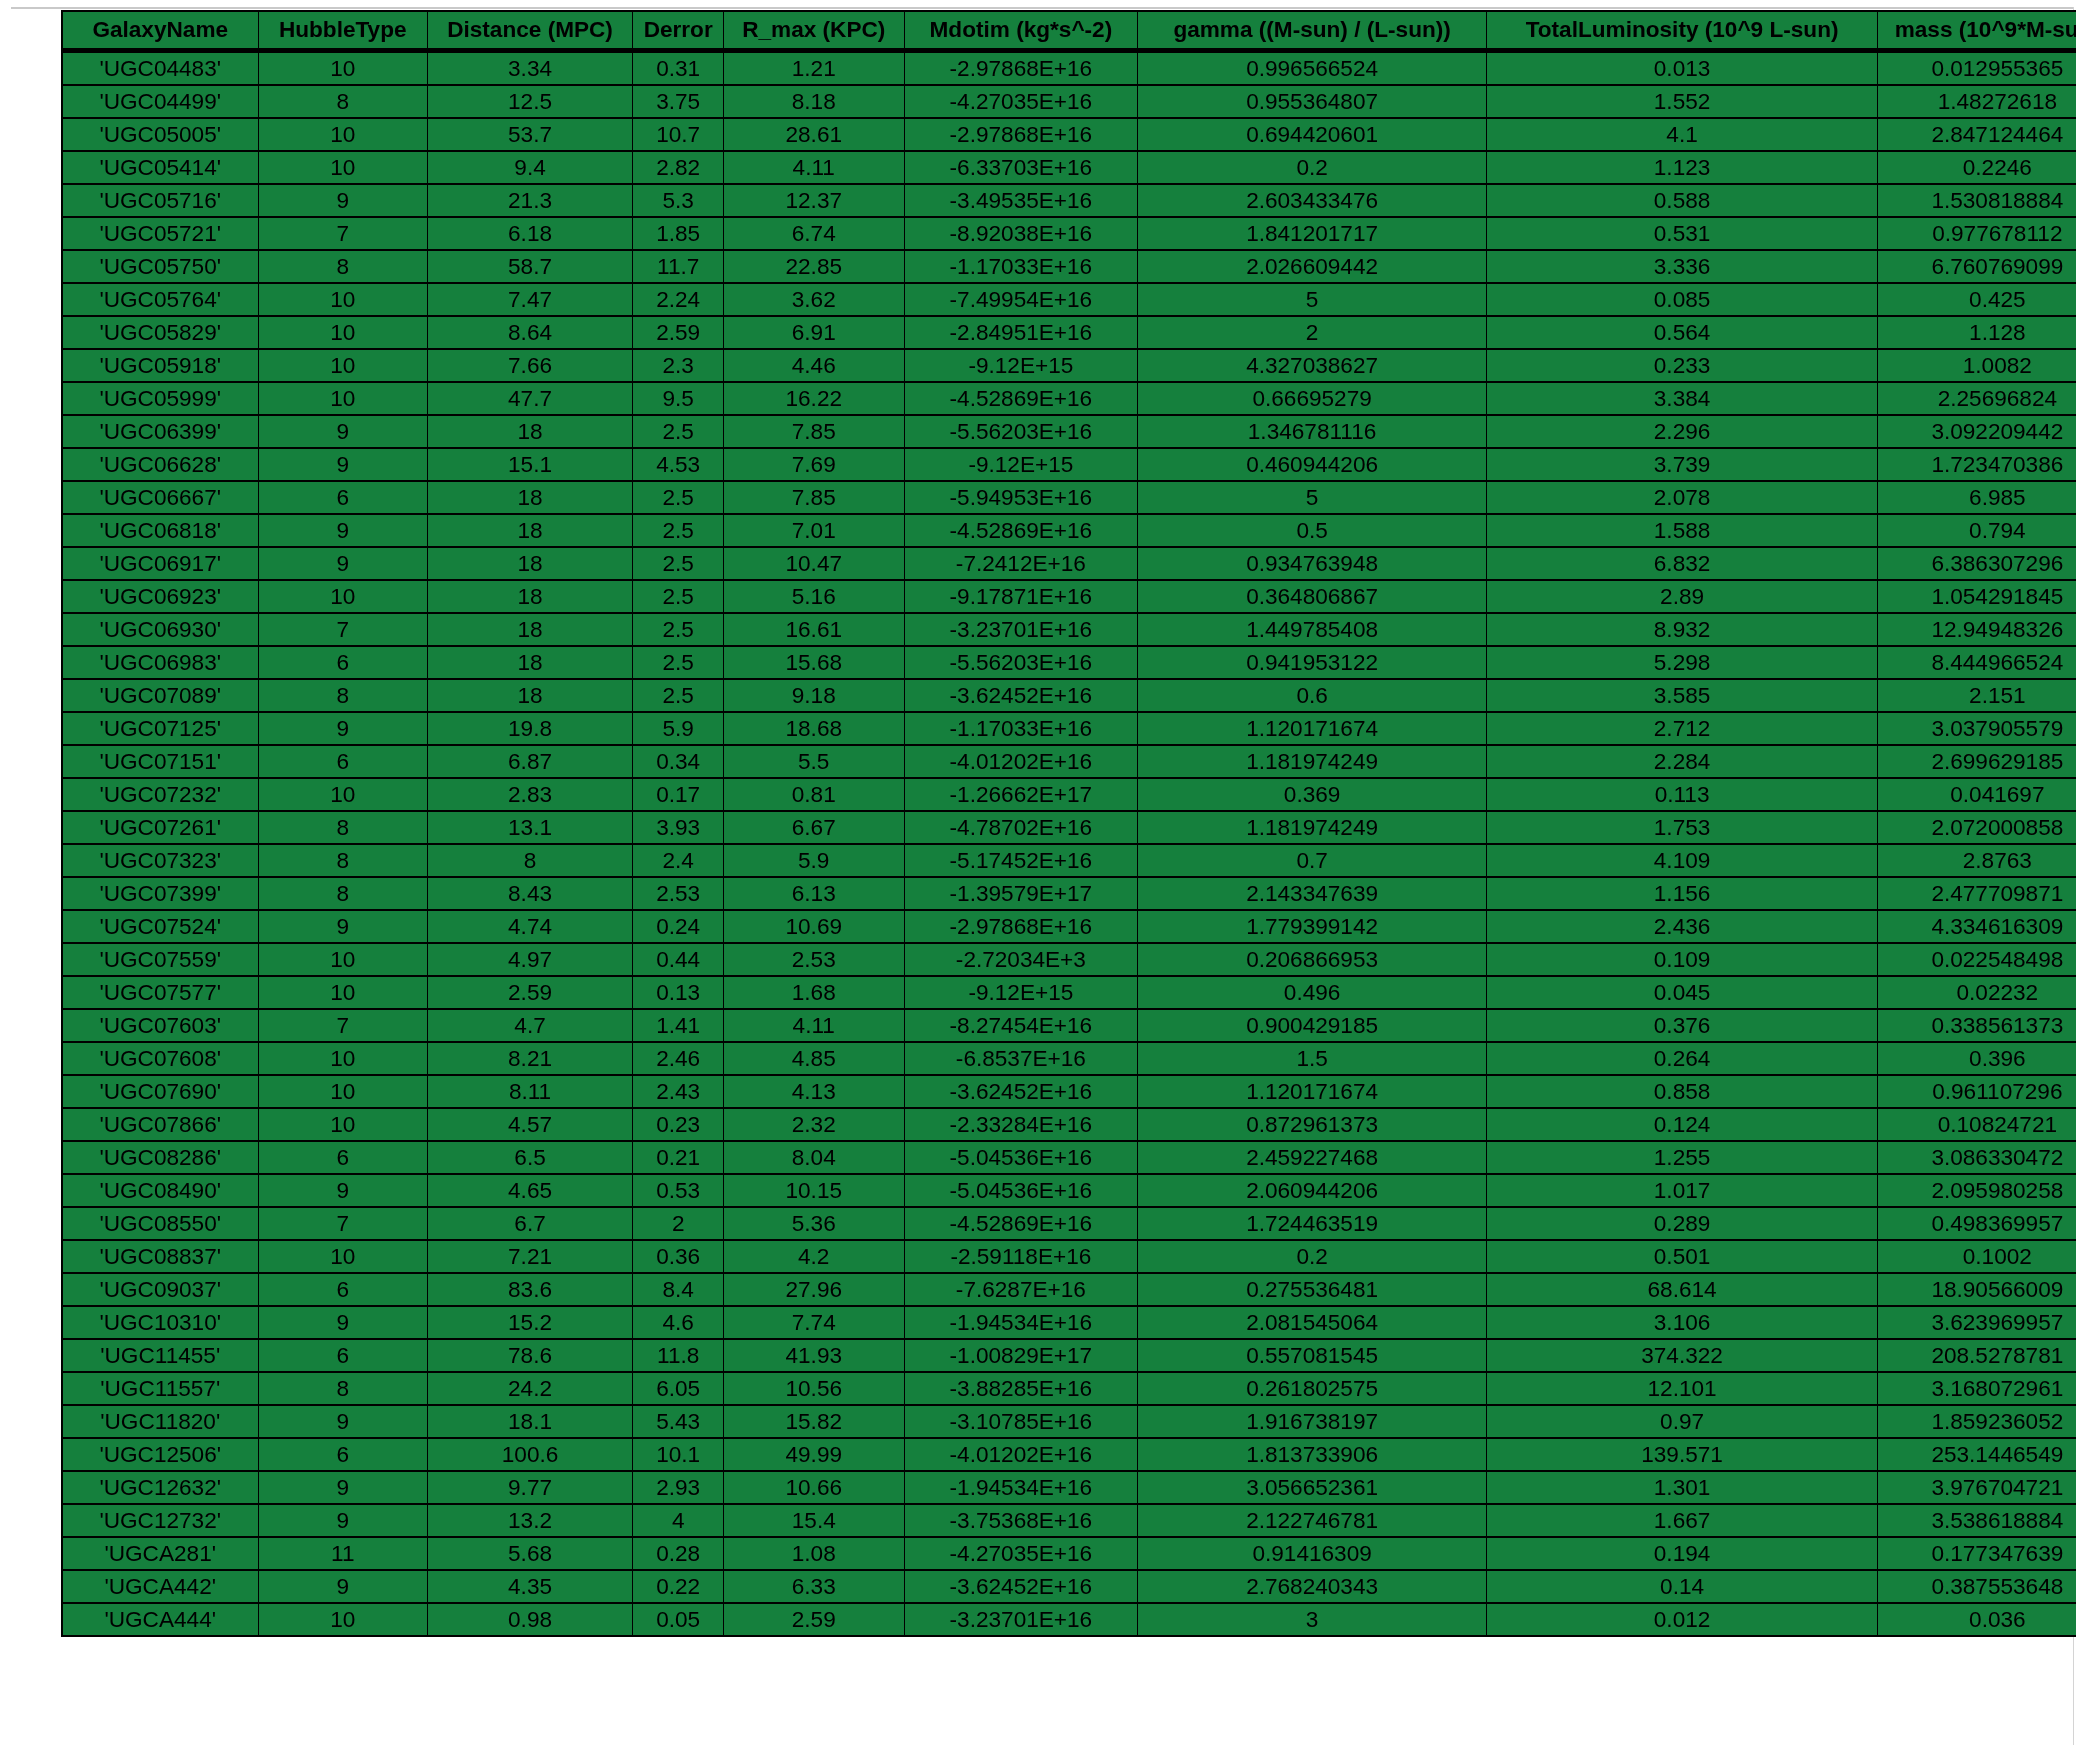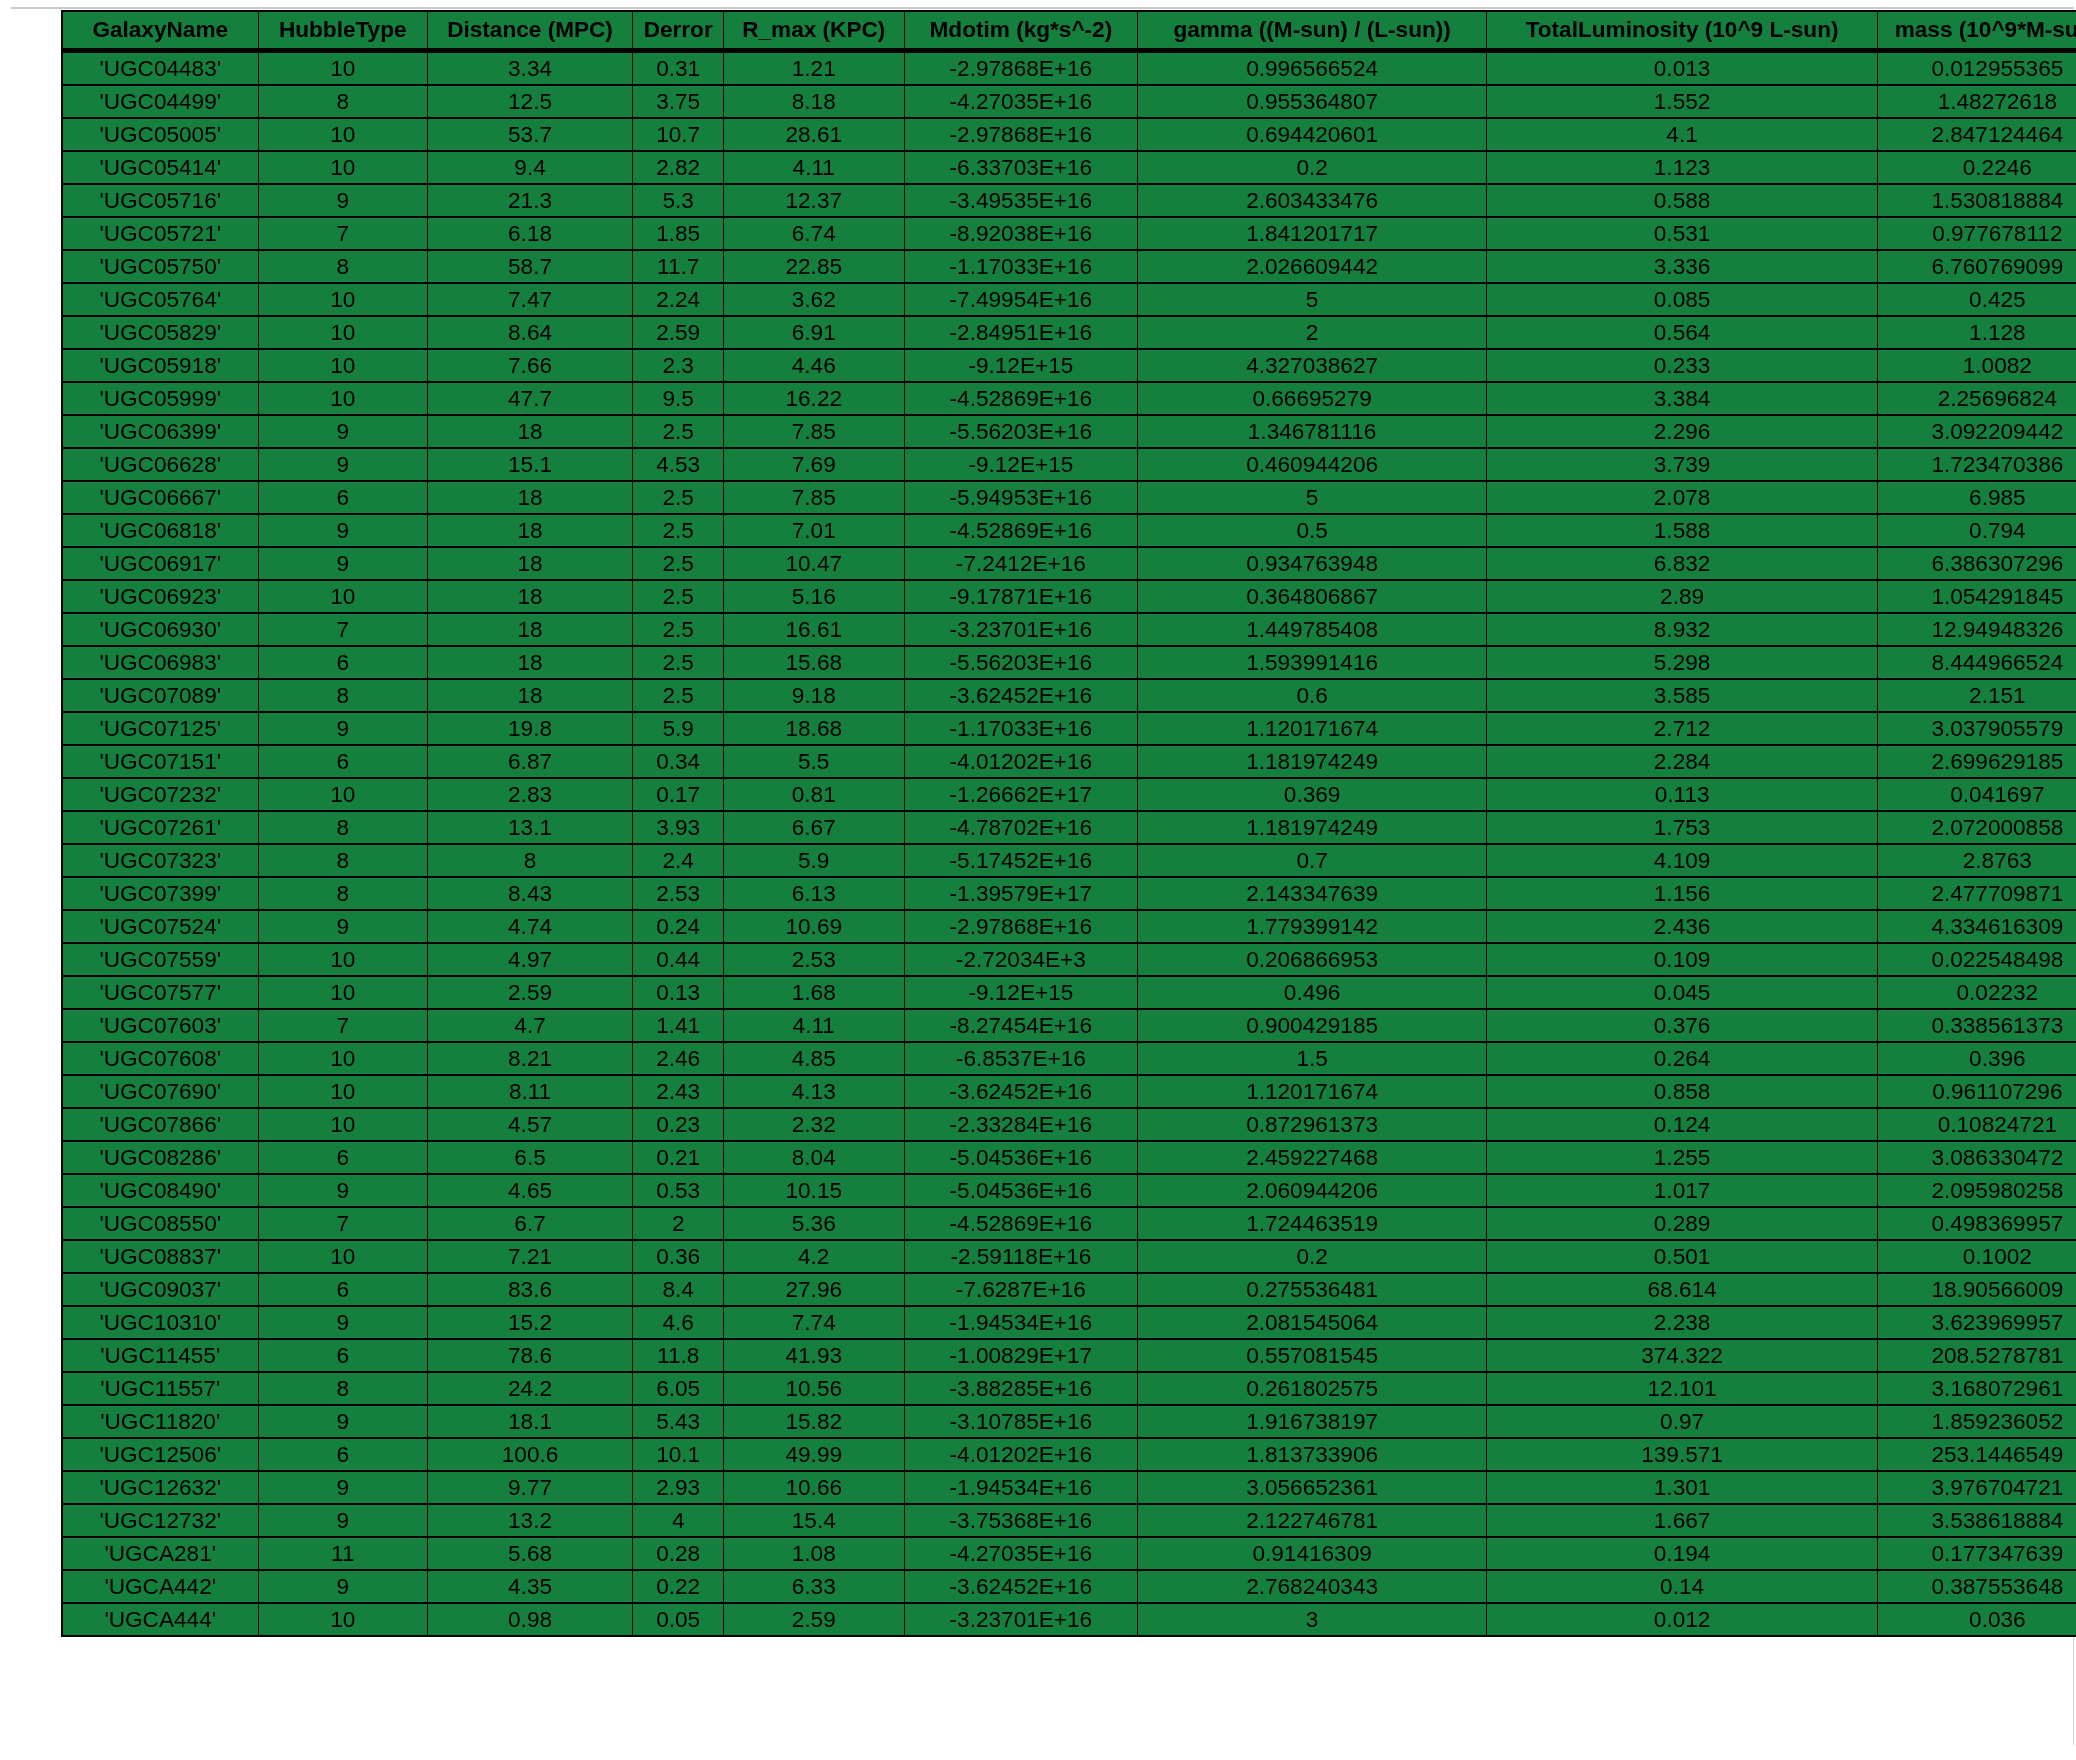--- a/index.html
+++ b/index.html
@@ -296,21 +296,21 @@
           <td>8.932</td>
           <td>12.94948326</td>
         </tr>
         <tr>
           <td>'UGC06983'</td>
           <td>6</td>
           <td>18</td>
           <td>2.5</td>
           <td>15.68</td>
           <td>-5.56203E+16</td>
-          <td>1.593991416</td>
+          <td>0.941953122</td>
           <td>5.298</td>
           <td>8.444966524</td>
         </tr>
         <tr>
           <td>'UGC07089'</td>
           <td>8</td>
           <td>18</td>
           <td>2.5</td>
           <td>9.18</td>
           <td>-3.62452E+16</td>
@@ -517,21 +517,21 @@
           <td>18.90566009</td>
         </tr>
         <tr>
           <td>'UGC10310'</td>
           <td>9</td>
           <td>15.2</td>
           <td>4.6</td>
           <td>7.74</td>
           <td>-1.94534E+16</td>
           <td>2.081545064</td>
-          <td>2.238</td>
+          <td>3.106</td>
           <td>3.623969957</td>
         </tr>
         <tr>
           <td>'UGC11455'</td>
           <td>6</td>
           <td>78.6</td>
           <td>11.8</td>
           <td>41.93</td>
           <td>-1.00829E+17</td>
           <td>0.557081545</td>

